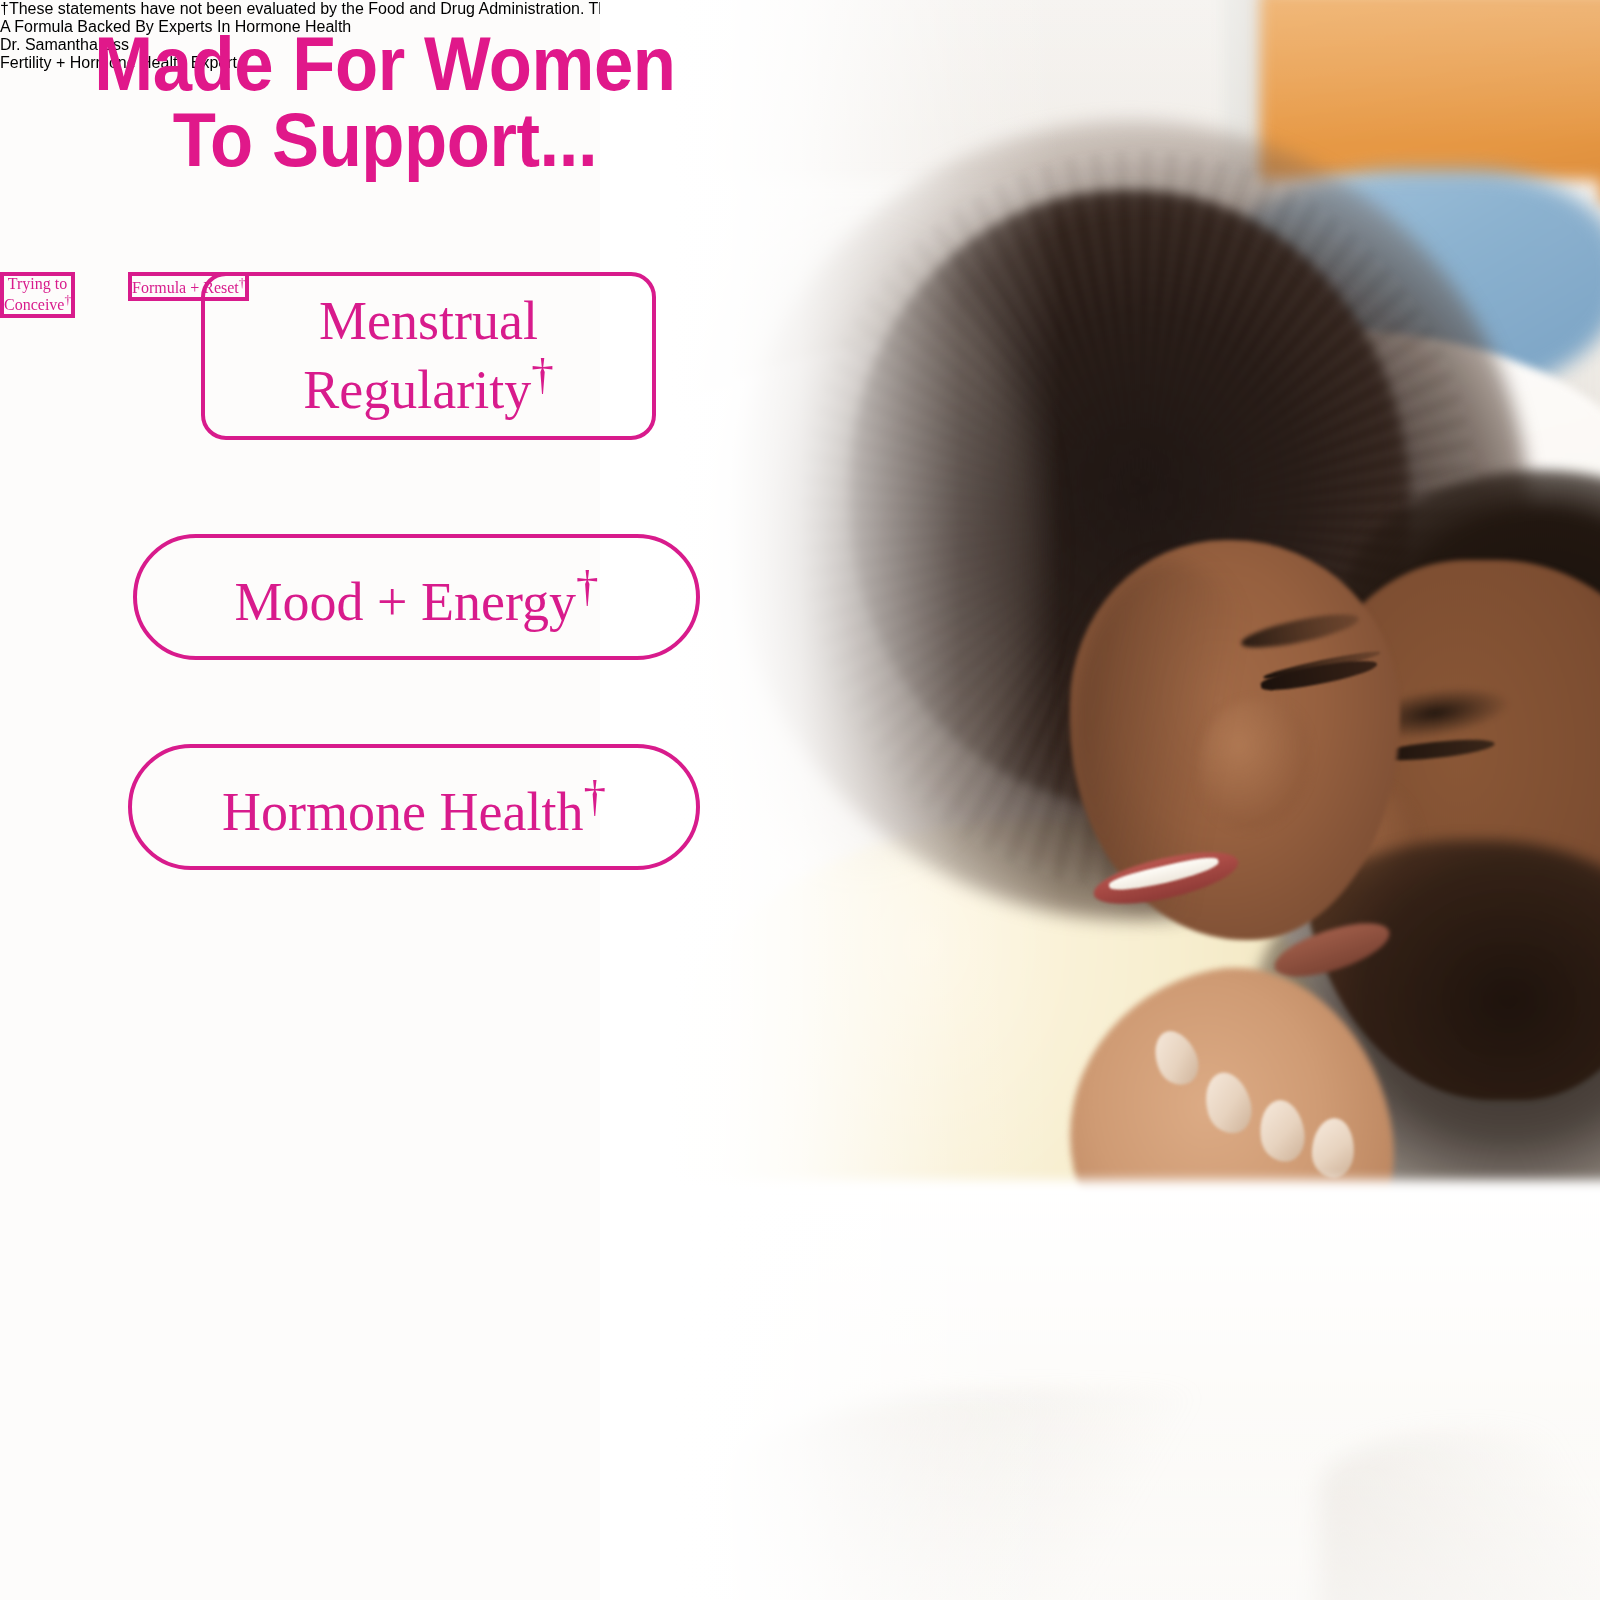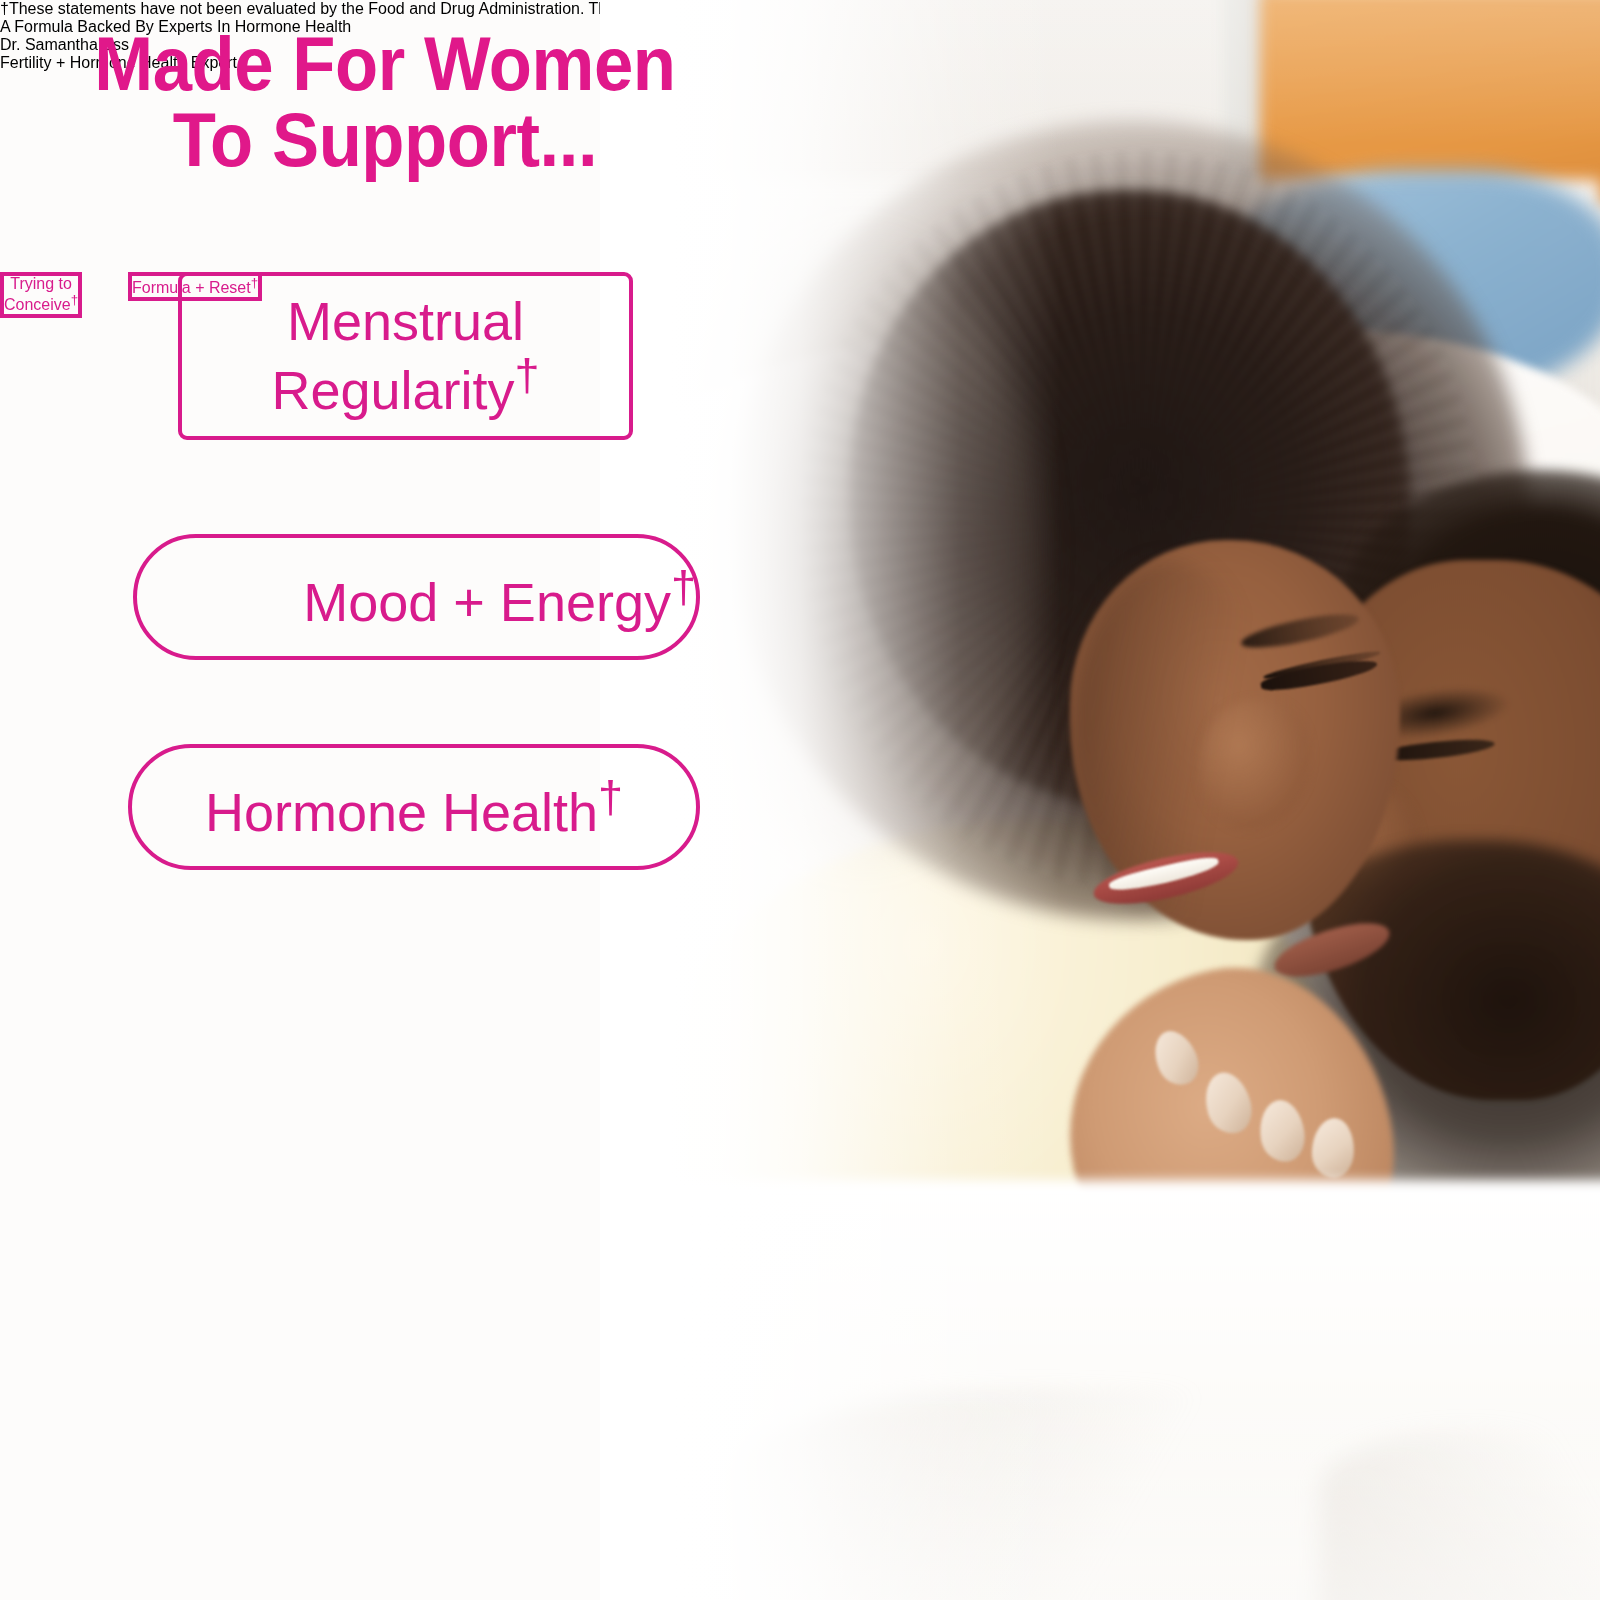--- a/index.html
+++ b/index.html
@@ -296,27 +296,27 @@
   .pill {
     position: absolute;
     box-sizing: border-box;
     border: 4px solid #D81B8C;
     color: #D81B8C;
     background: transparent;
     display: flex;
     align-items: center;
     justify-content: center;
     text-align: center;
-    font-family: Liberation Sans, sans-serif;
+    font-family: Liberation Serif, serif;
     font-weight: normal;
     line-height: 1.06;
     white-space: pre-line;
   }
-  .pill-1 { left: 178px; top: 0px;    width: 455px; height: 168px; border-radius: 9px; font-size: 54px; }
-  .pill-2 { left: 133px; top: 262px;  width: 567px; height: 126px; border-radius: 63px; font-size: 54px; justify-content: flex-end; }
+  .pill-1 { left: 201px; top: 0px;    width: 455px; height: 168px; border-radius: 25px; font-size: 54px; }
+  .pill-2 { left: 133px; top: 262px;  width: 567px; height: 126px; border-radius: 63px; font-size: 54px; }
   .pill-3 { left: 128px; top: 472px;  width: 572px; height: 126px; border-radius: 63px; font-size: 54px; }
   .pill-4 { left: 128px; top": 0;     }
   .pill-4 { left: 128px; top: 678px;  width: 572px; height: 126px; border-radius: 63px; font-size: 54px; }
   .pill-5 { left: 222px; top: 878px;  width: 388px; height: 168px; border-radius: 40px; font-size: 54px; }
 
   .pill sup {
     font-size: .56em;
     vertical-align: super;
     line-height: 0;
   }

